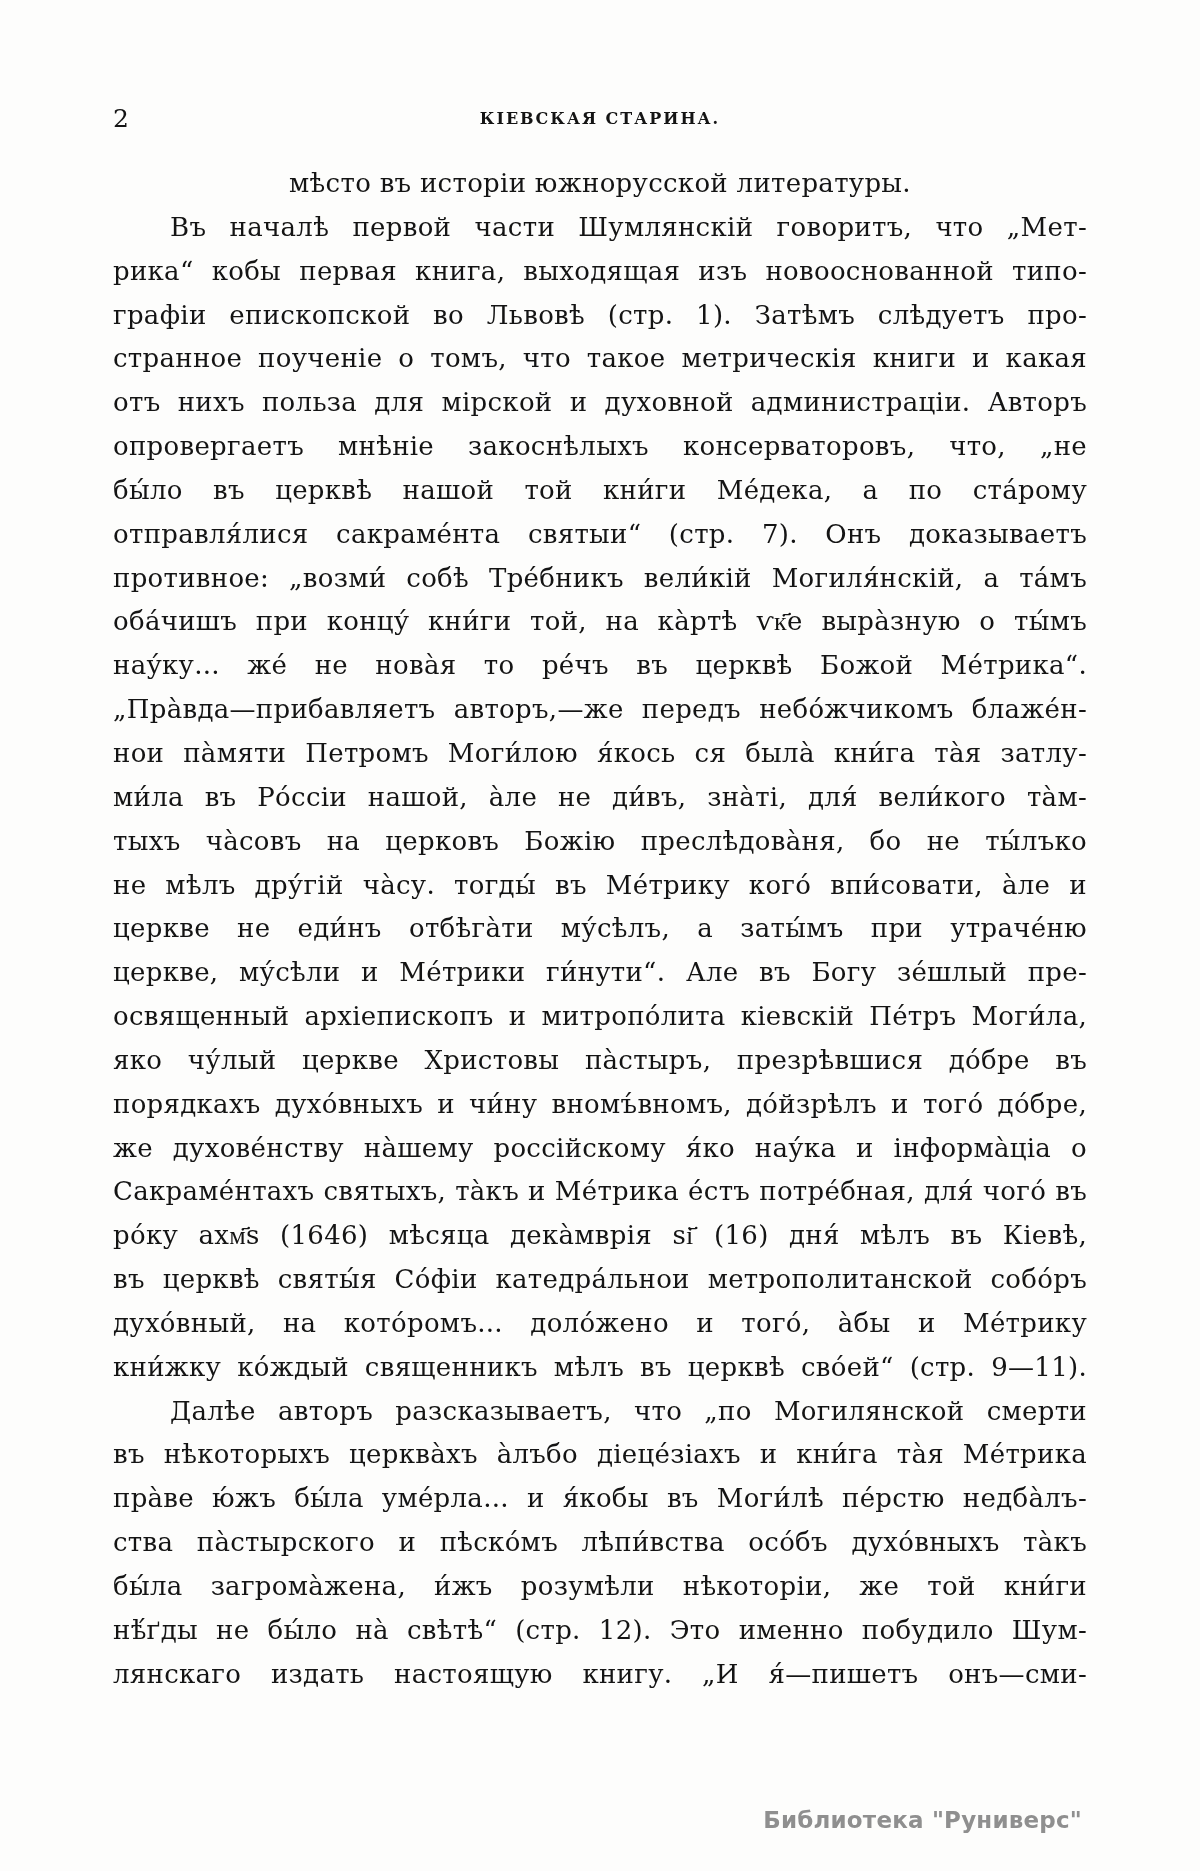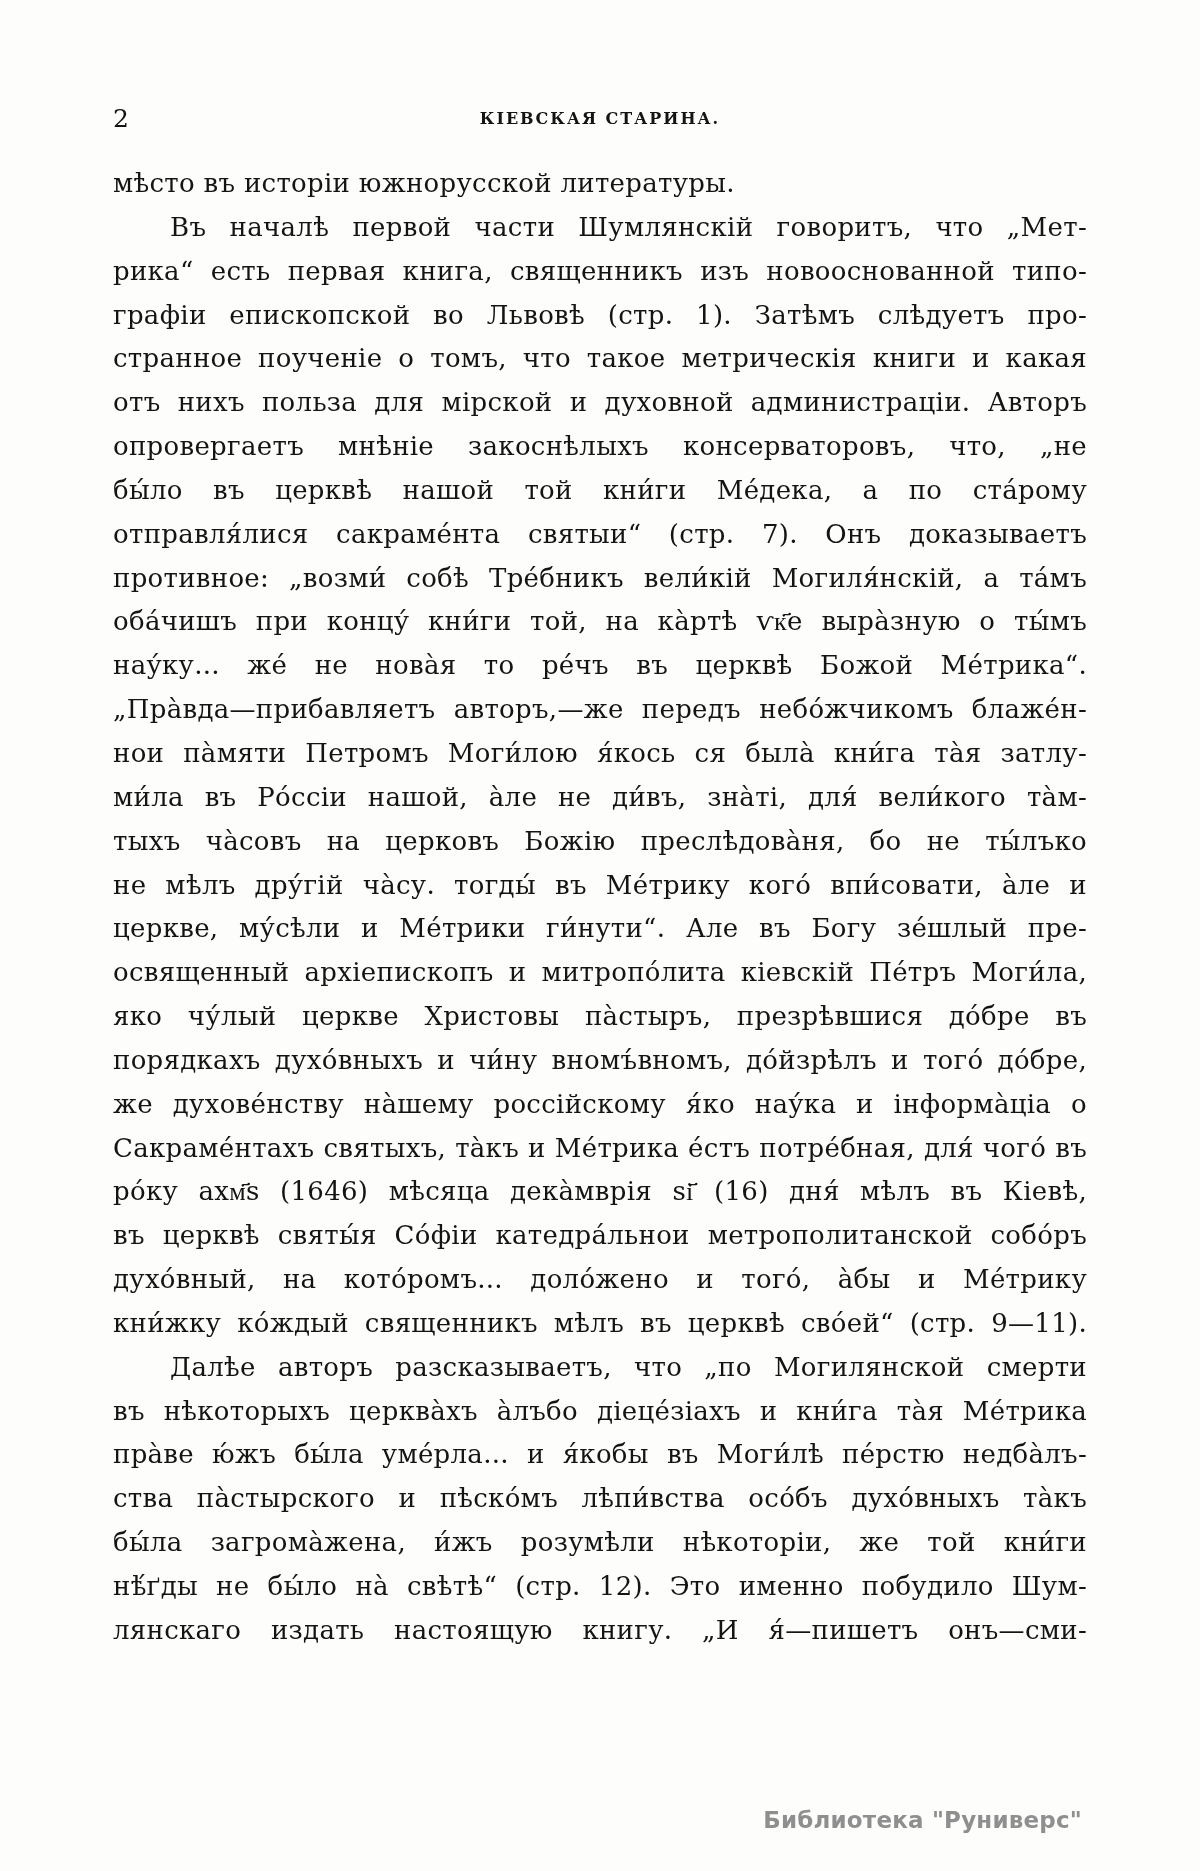--- a/index.html
+++ b/index.html
@@ -41,21 +41,21 @@
     position: absolute;
     top: 162px;
     left: 113px;
     width: 974px;
   }
   .line {
     font-size: 26px;
     line-height: 43.85px;
     height: 43.85px;
     white-space: normal;
-    text-align: left;
+    text-align: center;
     letter-spacing: 0.3px;
   }
   .line.just {
     text-align: justify;
     text-align-last: justify;
   }
   .line.indent { padding-left: 57px; }
   .watermark {
     position: absolute;
     right: 118px;
@@ -72,35 +72,36 @@
 
 <div class="page">
   <div class="header">
     <span class="pagenum">2</span>
     <span class="journal-title">КІЕВСКАЯ СТАРИНА.</span>
   </div>
 
   <div class="text-block" id="body-text">
       <div class="line">мѣсто въ исторіи южнорусской литературы.</div>
       <div class="line indent just">Въ началѣ первой части Шумлянскій говоритъ, что „Мет-</div>
-      <div class="line just">рика“ есть первая книга, священникъ изъ новооснованной типо-</div>
+      <div class="line just">рика“ кобы первая книга, выходящая изъ новооснованной типо-</div>
       <div class="line just">графіи епископской во Львовѣ (стр. 1). Затѣмъ слѣдуетъ про-</div>
       <div class="line just">странное поученіе о томъ, что такое метрическія книги и какая</div>
       <div class="line just">отъ нихъ польза для мірской и духовной администраціи. Авторъ</div>
       <div class="line just">опровергаетъ мнѣніе закоснѣлыхъ консерваторовъ, что, „не</div>
       <div class="line just">бы́ло въ церквѣ нашой той кни́ги Ме́дека, а по ста́рому</div>
       <div class="line just">отправля́лися сакраме́нта святыи“ (стр. 7). Онъ доказываетъ</div>
       <div class="line just">противное: „возми́ собѣ Тре́бникъ вели́кій Могиля́нскій, а та́мъ</div>
       <div class="line just">оба́чишъ при концу́ кни́ги той, на ка̀ртѣ ѵк҃е выра̀зную о ты́мъ</div>
       <div class="line just">нау́ку... же́ не нова̀я то ре́чъ въ церквѣ Божой Ме́трика“.</div>
       <div class="line just">„Пра̀вда—прибавляетъ авторъ,—же передъ небо́жчикомъ блаже́н-</div>
       <div class="line just">нои па̀мяти Петромъ Моги́лою я́кось ся была̀ кни́га та̀я затлу-</div>
       <div class="line just">ми́ла въ Ро́ссіи нашой, а̀ле не ди́въ, зна̀ті, для́ вели́кого та̀м-</div>
       <div class="line just">тыхъ ча̀совъ на церковъ Божію преслѣдова̀ня, бо не ты́лъко</div>
       <div class="line just">не мѣлъ дру́гій ча̀су. тогды́ въ Ме́трику кого́ впи́совати, а̀ле и</div>
+      <div class="line just">церкве не еди́нъ отбѣга̀ти му́сѣлъ, а заты́мъ при утраче́ню</div>
       <div class="line just">церкве, му́сѣли и Ме́трики ги́нути“. Але въ Богу зе́шлый пре-</div>
       <div class="line just">освященный архіепископъ и митропо́лита кіевскій Пе́тръ Моги́ла,</div>
       <div class="line just">яко чу́лый церкве Христовы па̀стыръ, презрѣвшися до́бре въ</div>
       <div class="line just">порядкахъ духо́вныхъ и чи́ну вномъ́вномъ, до́йзрѣлъ и того́ до́бре,</div>
       <div class="line just">же духове́нству на̀шему россійскому я́ко нау́ка и інформа̀ціа о</div>
       <div class="line just">Сакраме́нтахъ святыхъ, та̀къ и Ме́трика е́стъ потре́бная, для́ чого́ въ</div>
       <div class="line just">ро́ку ахм҃ѕ (1646) мѣсяца дека̀мврія ѕі҃ (16) дня́ мѣлъ въ Кіевѣ,</div>
       <div class="line just">въ церквѣ святы́я Со́фіи катедра́льнои метрополитанской собо́ръ</div>
       <div class="line just">духо́вный, на кото́ромъ... доло́жено и того́, а̀бы и Ме́трику</div>
       <div class="line just">кни́жку ко́ждый священникъ мѣлъ въ церквѣ сво́ей“ (стр. 9—11).</div>

